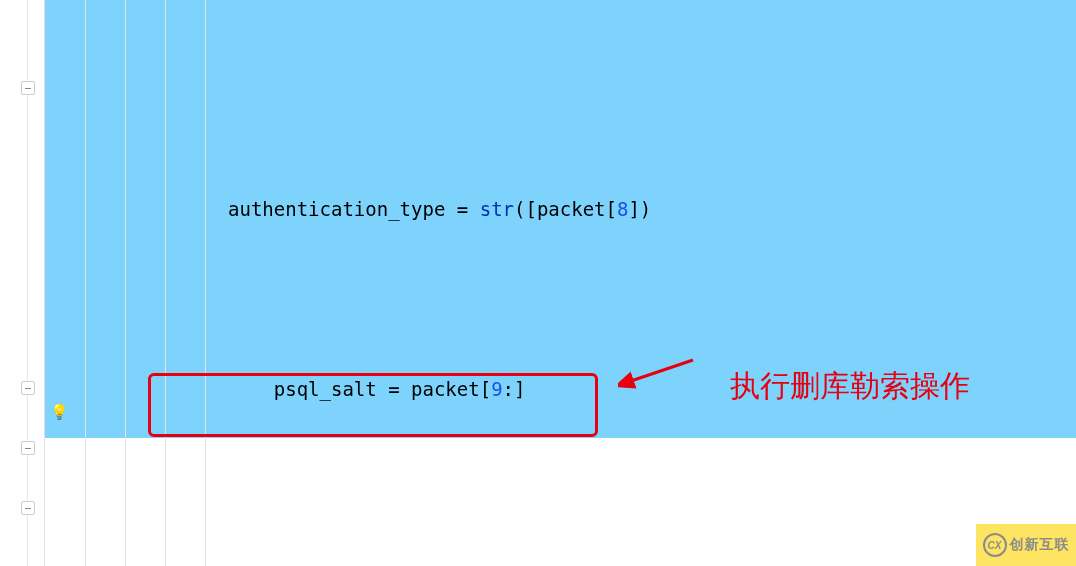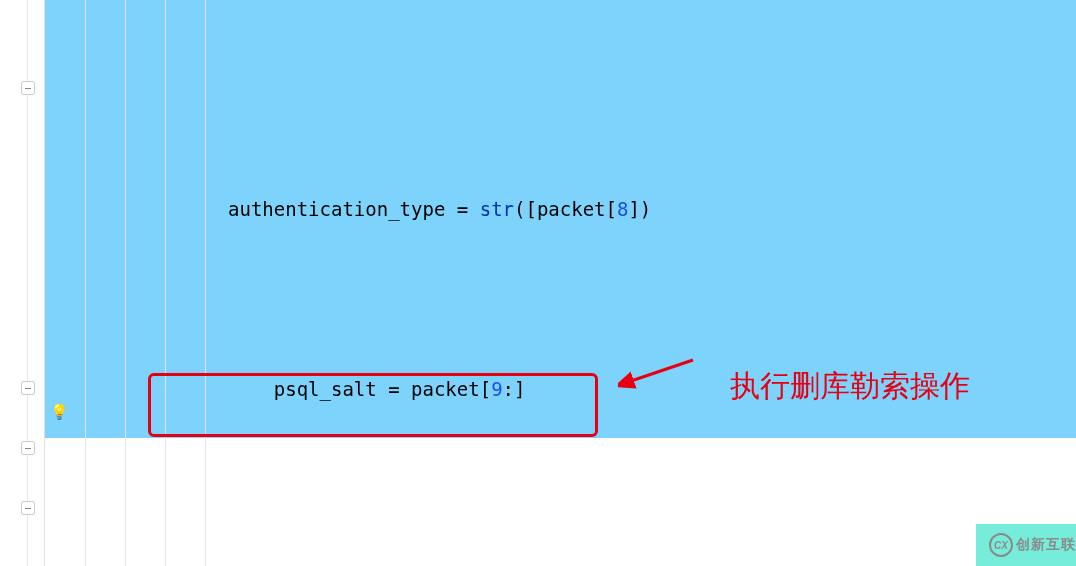--- a/index.html
+++ b/index.html
@@ -112,24 +112,24 @@
       top: 0;
       height: 566px;
     }
     
     .watermark {
       position: absolute;
       right: 0;
       bottom: 0;
       width: 100px;
       height: 42px;
-      background: #5eead4;
-      display: flex;
-      align-items: center;
-      justify-content: flex-end;
+      background: #fde047;
+      display: flex;
+      align-items: center;
+      justify-content: center;
       z-index: 30;
       opacity: 0.85;
     }
     .watermark-inner {
       display: flex;
       align-items: center;
       gap: 3px;
       color: #666;
     }
     .wm-icon {

